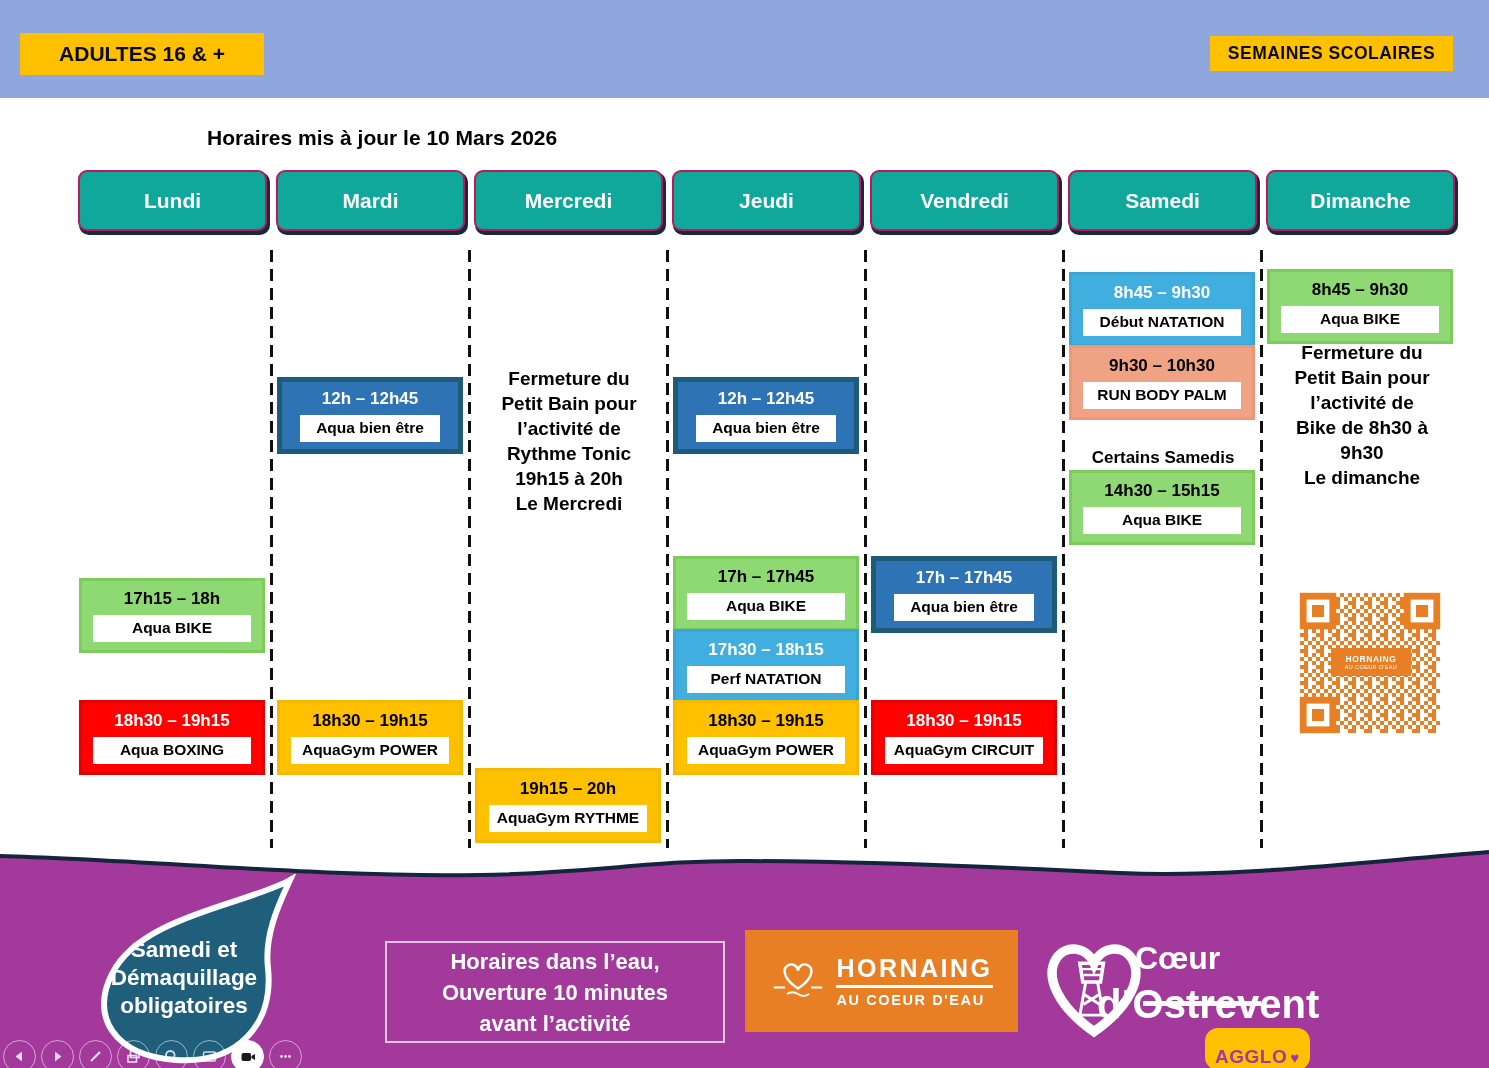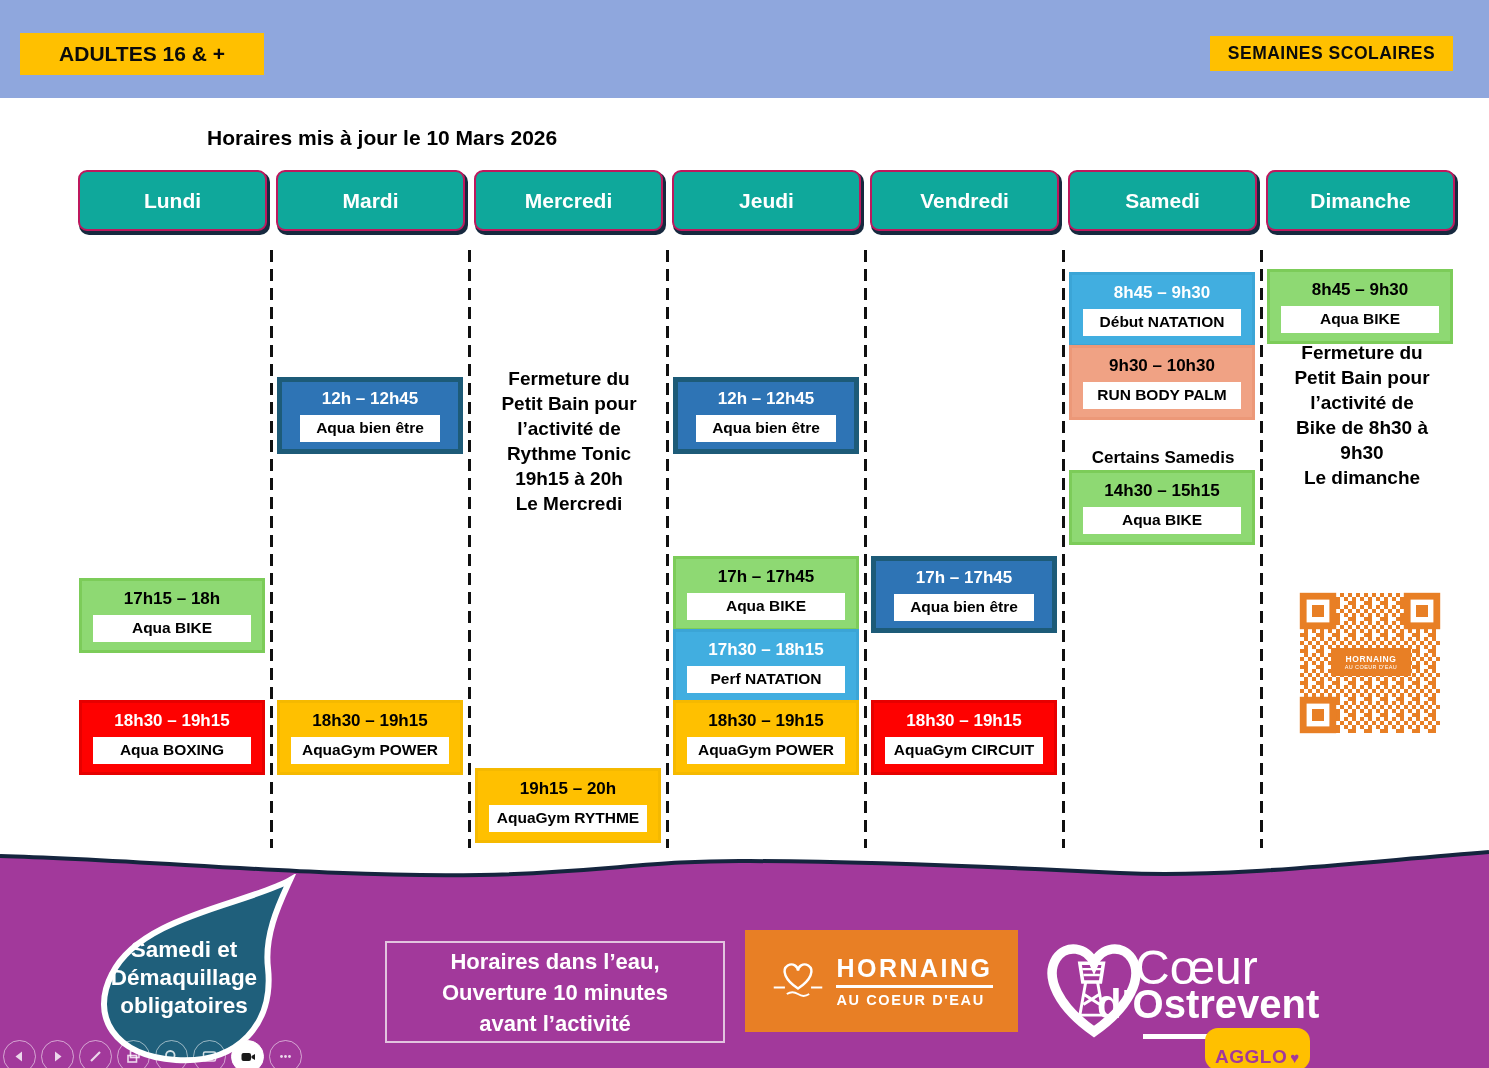--- a/index.html
+++ b/index.html
@@ -65,21 +65,21 @@
             border:2px solid #E2C4DF;display:flex;align-items:center;justify-content:center;
             color:#fff;font-weight:bold;font-size:22px;line-height:31px;text-align:center;
             white-space:pre-line;box-sizing:border-box;margin-top:11px;}
   .hornaing{position:absolute;left:745px;top:82px;width:273px;height:102px;background:#E87F25;
             display:flex;align-items:center;justify-content:center;gap:10px;color:#fff;}
   .hornaing .name{font-size:25px;font-weight:bold;letter-spacing:2.5px;
                   border-bottom:3px solid #fff;padding-bottom:2px;}
   .hornaing .tagline{font-size:14.5px;font-weight:bold;letter-spacing:1.6px;margin-top:4px;}
   .agglo{position:absolute;left:1035px;top:84px;width:290px;height:130px;color:#fff;}
   .agglo .heart-svg{position:absolute;left:0;top:0;}
-  .agglo .l1{position:absolute;left:100px;top:8px;font-size:48px;font-weight:normal;}
+  .agglo .l1{position:absolute;left:100px;top:8px;font-size:32px;font-weight:bold;}
   .agglo .rule{display:inline-block;width:118px;border-bottom:5px solid #fff;margin-left:8px;
                vertical-align:baseline;}
   .agglo .l2{position:absolute;left:62px;top:50px;font-size:40px;font-weight:bold;}
   .agglo .pill{position:absolute;left:170px;top:96px;background:#FFC000;color:#A2399B;
                font-weight:bold;font-size:19px;padding:18px 10px 2px;border-radius:13px;
                letter-spacing:.5px;display:flex;align-items:center;gap:3px;}
   .agglo .pill .ph{font-size:15px;line-height:1;}
 
   
   .controls{position:absolute;left:3px;top:192px;display:flex;gap:5px;}

